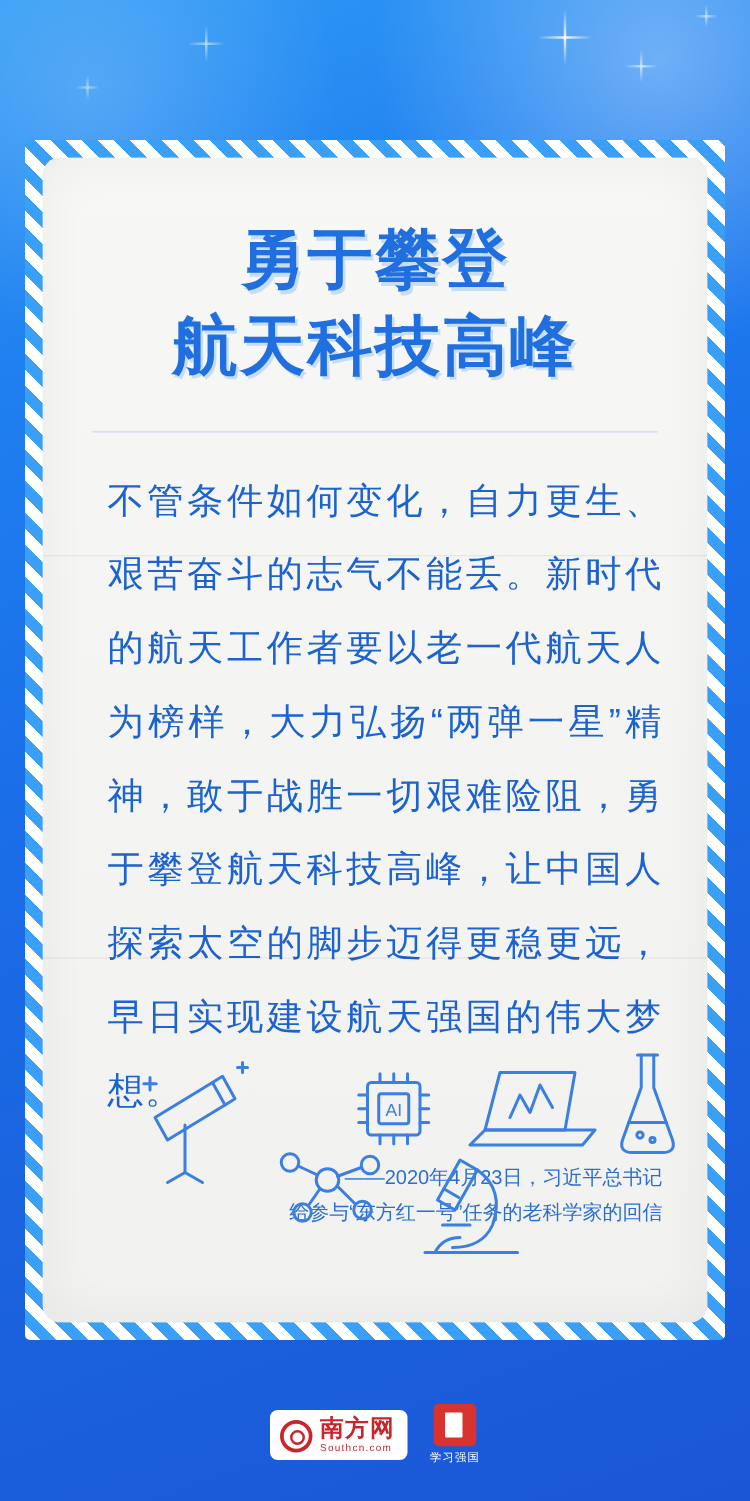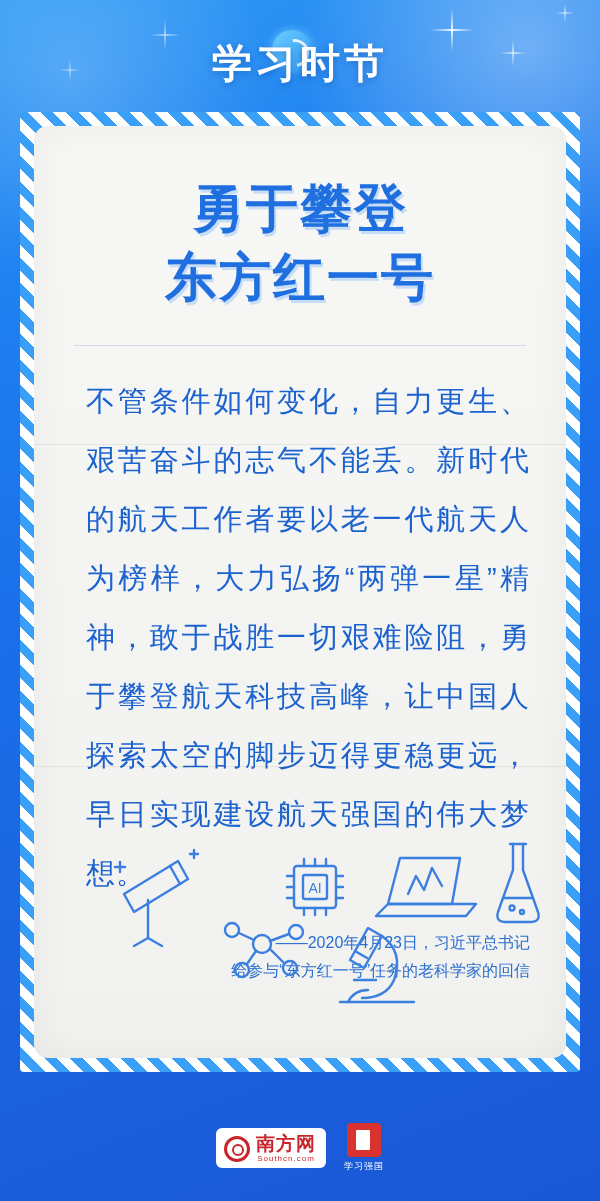--- a/index.html
+++ b/index.html
@@ -116,21 +116,21 @@
     color:#3b7fe0;
   }
   .doodle{position:absolute;}
 
   
   .footer{
     position:absolute;left:0;right:0;bottom:0;height:129px;
   }
   .footer-inner{
     position:absolute;left:0;right:0;bottom:28px;
-    display:flex;align-items:center;justify-content:center;gap:18px;text-align:center;
+    display:flex;align-items:center;justify-content:center;gap:18px;
   }
   .logo-nfw{
     display:flex;align-items:center;gap:6px;
     background:#ffffff;border-radius:6px;padding:6px 10px 5px 8px;
   }
   .logo-nfw .mark{
     width:26px;height:26px;border-radius:50%;
     border:3px solid #c8262c;box-sizing:border-box;position:relative;
   }
   .logo-nfw .mark:after{
@@ -156,32 +156,28 @@
 <body>
 
 <div class="poster">
 
   <div class="spark" style="left:430px;top:8px;width:44px;height:44px;"></div>
   <div class="spark" style="left:500px;top:40px;width:26px;height:26px;opacity:.7;"></div>
   <div class="spark" style="left:150px;top:20px;width:30px;height:30px;opacity:.6;"></div>
   <div class="spark" style="left:60px;top:60px;width:20px;height:20px;opacity:.5;"></div>
   <div class="spark" style="left:556px;top:4px;width:18px;height:18px;opacity:.6;"></div>
 
-  <div class="header">
-    <div class="header-badge"></div>
-    <div class="header-title">学习时节</div>
-  </div>
 
   <div class="card-wrap">
     <div class="stripes"></div>
     <div class="card">
 
       <div class="headline">
         <span>勇于攀登</span>
-        <span class="l2">东方红一号</span>
+        <span class="l2">航天科技高峰</span>
       </div>
 
       <div class="divider"></div>
 
       <div class="quote">不管条件如何变化，自力更生、艰苦奋斗的志气不能丢。新时代的航天工作者要以老一代航天人为榜样，大力弘扬“两弹一星”精神，敢于战胜一切艰难险阻，勇于攀登航天科技高峰，让中国人探索太空的脚步迈得更稳更远，早日实现建设航天强国的伟大梦想。</div>
 
       <div class="source">
         <div>——2020年4月23日，习近平总书记</div>
         <div>给参与“东方红一号”任务的老科学家的回信</div>
       </div>

